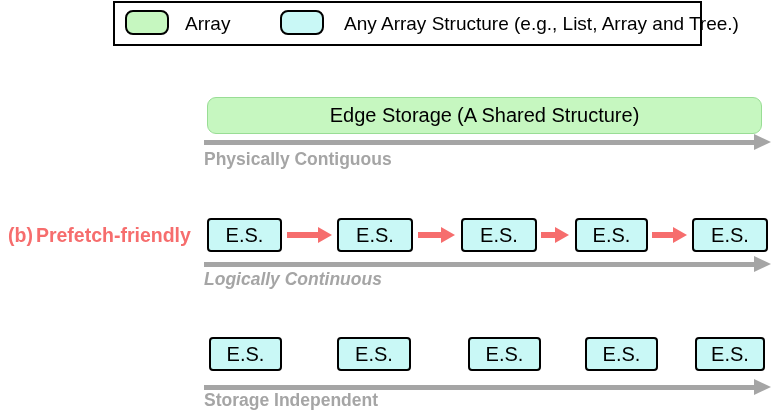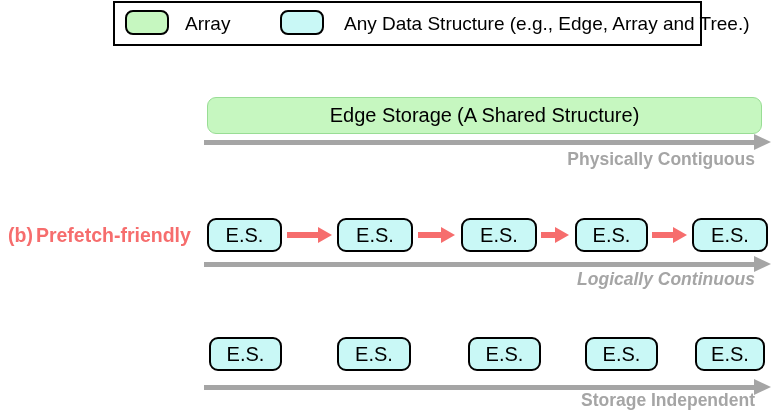--- a/index.html
+++ b/index.html
@@ -34,33 +34,33 @@
   .green-bar .it{margin-left:5px;}
   
   .g-arrow{position:absolute;left:204px;width:567px;height:17px;}
   .g-arrow .shaft{position:absolute;left:0;right:14px;top:6px;height:5px;background:#a5a5a5;}
   .g-arrow .head{
     position:absolute;right:0;top:0;width:0;height:0;
     border-top:8.5px solid transparent;border-bottom:8.5px solid transparent;
     border-left:17px solid #a5a5a5;
   }
   .axis-label{
-    position:absolute;left:188px;width:567px;text-align:right;
+    position:absolute;left:204px;width:567px;text-align:left;
     font-size:17.5px;font-weight:bold;color:#a5a5a5;white-space:nowrap;
   }
   
   .fig-label{
     position:absolute;left:8px;top:224px;font-size:19.5px;font-weight:bold;
     color:#f66d6d;white-space:nowrap;
   }
   .fig-label .pfx{margin-right:3px;}
   
   .es-box{
     position:absolute;height:30px;background:#c9f8f6;
-    border:2.5px solid #000;border-radius:9px;
+    border:2.5px solid #000;border-radius:4px;
     display:flex;align-items:center;justify-content:center;
     font-size:20px;color:#000;
   }
   
   .r-arrow{position:absolute;top:227px;height:16px;}
   .r-arrow .shaft{position:absolute;left:0;right:12px;top:5px;height:6px;background:#f66d6d;}
   .r-arrow .head{
     position:absolute;right:0;top:0;width:0;height:0;
     border-top:8px solid transparent;border-bottom:8px solid transparent;
     border-left:14px solid #f66d6d;
@@ -68,21 +68,21 @@
 </style>
 </head>
 <body>
 
 <div class="canvas">
 
   <div class="legend">
     <span class="swatch green"></span>
     <span class="legend-label l1">Array</span>
     <span class="swatch cyan"></span>
-    <span class="legend-label l2">Any Data Structure (e.g., Edge, Array and Tree.)</span>
+    <span class="legend-label l2">Any Array Structure (e.g., List, Array and Tree.)</span>
   </div>
 
   <div class="fig-label">
     <span class="pfx">(b)</span><span>Prefetch-friendly</span>
   </div>
 
   <div class="green-bar">
     <span>Edge Storage</span>
     <span class="it">(A Shared Structure)</span>
   </div>

